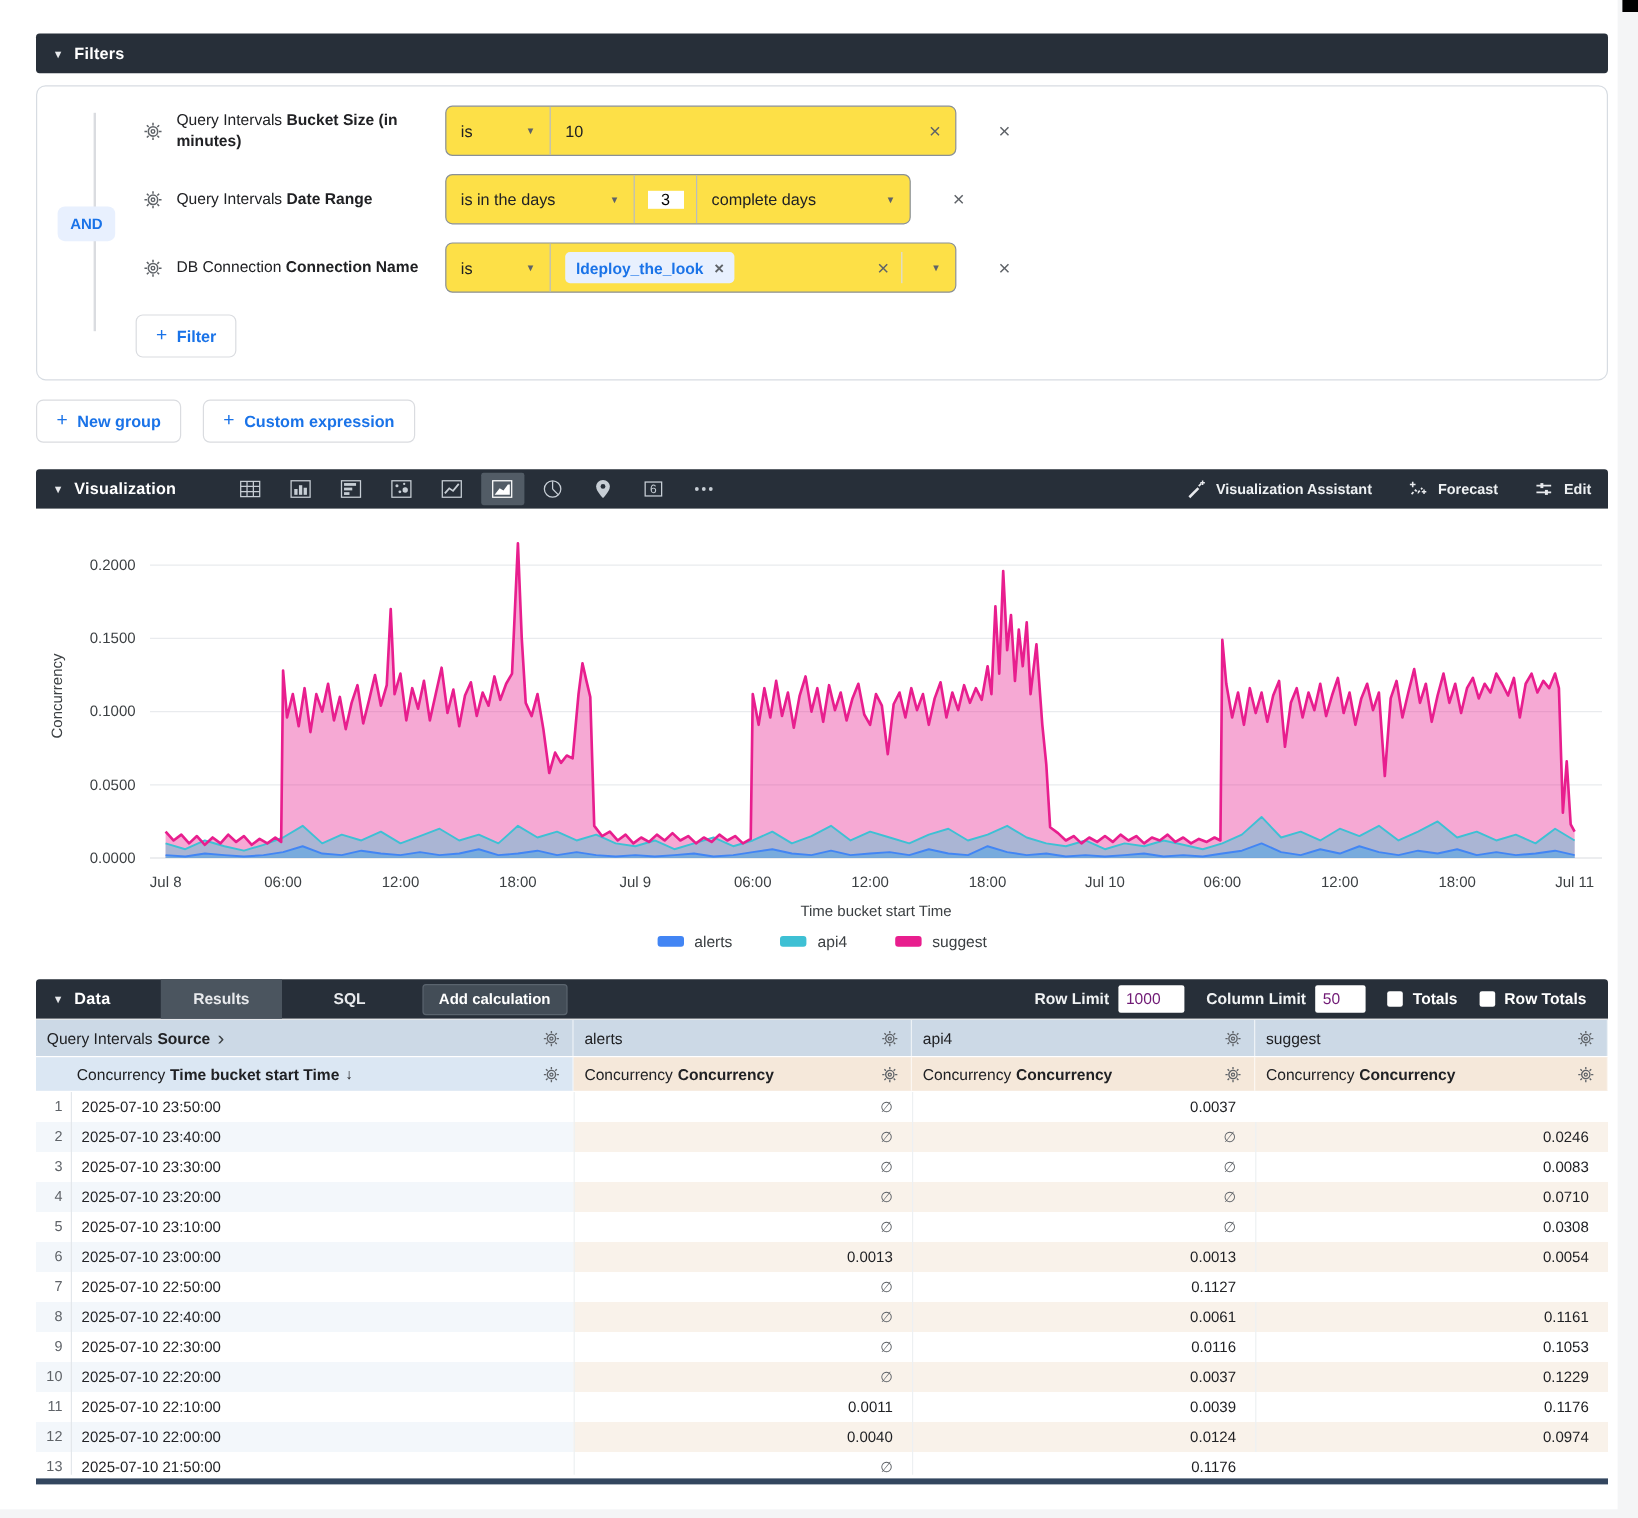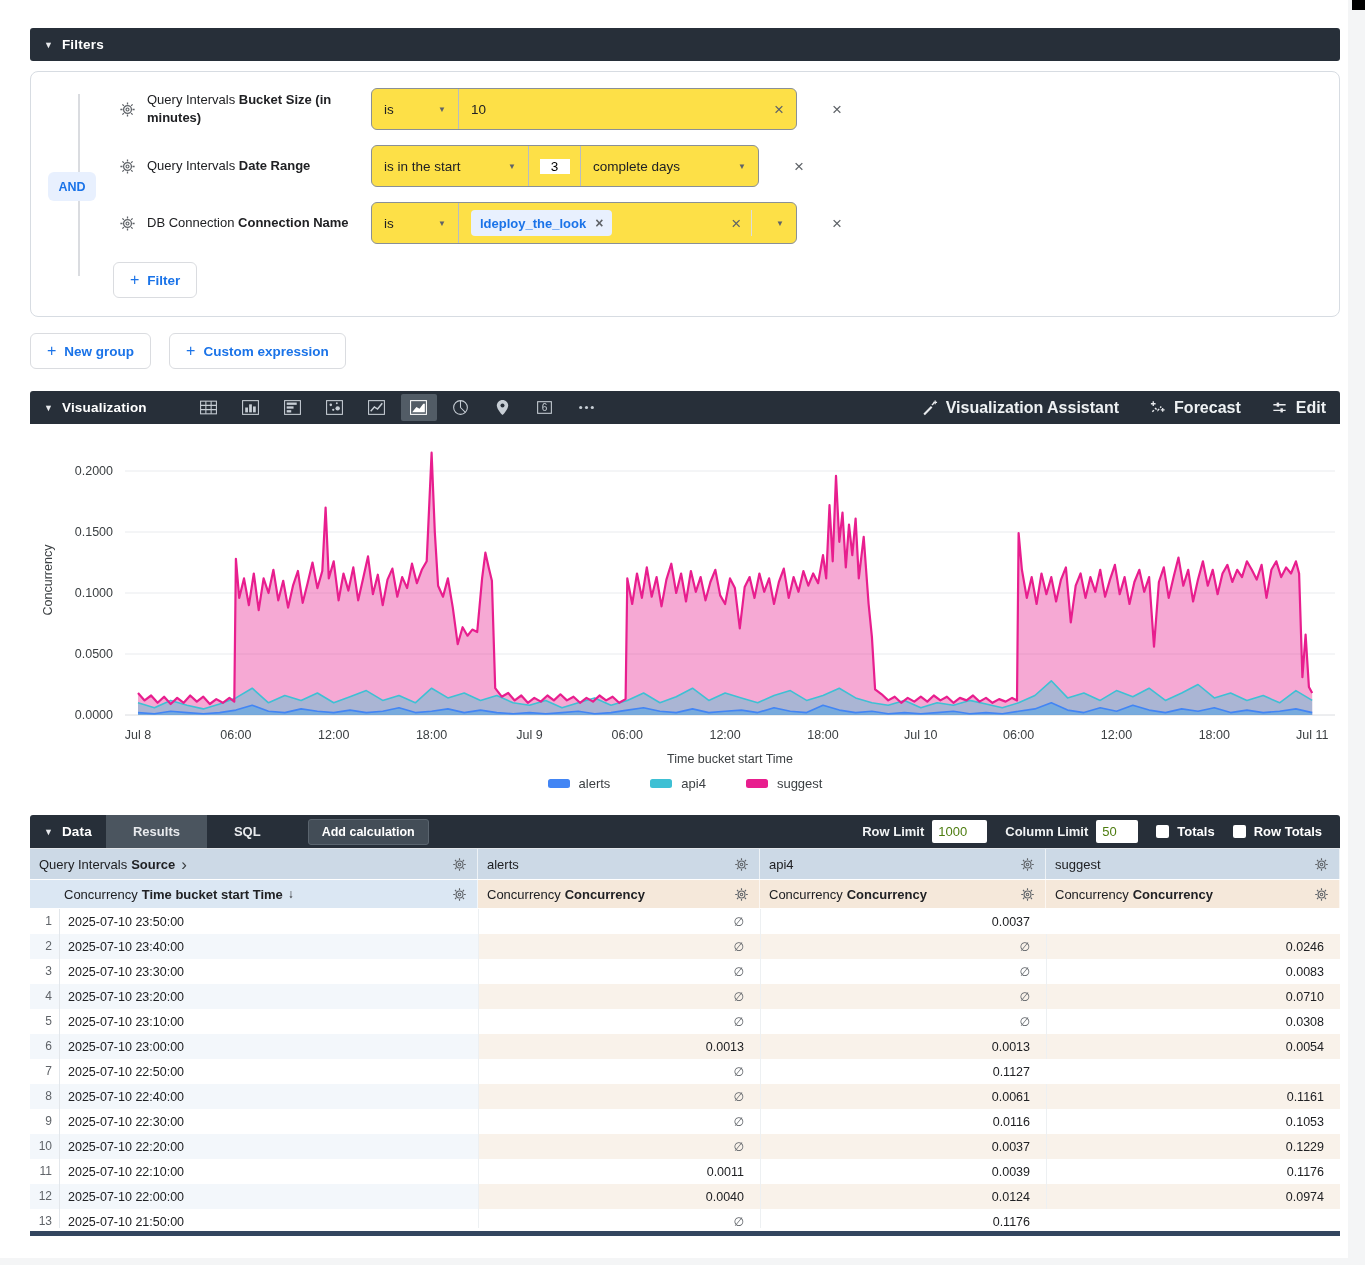--- a/index.html
+++ b/index.html
@@ -46,38 +46,38 @@
   .add-filter-wrap { margin:18px 0 0 82px; }
   .group-buttons { margin-top:16px; display:flex; gap:18px; }
 
   
   .viz-bar { margin-top:22px; border-radius:3px 3px 0 0; }
   .viz-icons { display:flex; align-items:center; margin-left:44px; gap:6px; height:100%; }
   .viz-icon { width:36px; height:27px; display:flex; align-items:center; justify-content:center; color:#c7ced5; cursor:pointer; border-radius:2px; }
   .viz-icon svg { width:19px; height:19px; }
   .viz-icon.selected { background:#525c66; color:#fff; }
   .viz-right { margin-left:auto; display:flex; align-items:center; gap:30px; }
-  .viz-action { display:flex; align-items:center; gap:8px; font-size:16px; font-weight:600; color:#eef1f3; cursor:pointer; }
+  .viz-action { display:flex; align-items:center; gap:8px; font-size:12px; font-weight:600; color:#eef1f3; cursor:pointer; }
   .viz-action svg { width:17px; height:17px; color:#e8eaed; }
 
   .chart-wrap { background:#fff; padding-top:6px; }
   .legend { display:flex; justify-content:center; align-items:center; gap:40px; margin-top:2px; padding-bottom:14px; }
   .legend-item { display:flex; align-items:center; gap:9px; font-size:13px; color:#3c4043; cursor:pointer; }
   .legend-swatch { width:22px; height:9px; border-radius:2.5px; }
 
   
   .data-bar { margin-top:10px; border-radius:3px 3px 0 0; padding-right:18px; }
-  .tabs { display:flex; height:100%; margin-left:14px; }
+  .tabs { display:flex; height:100%; margin-left:42px;gap:16px; }
   .tab { display:flex; align-items:center; padding:0 27px; font-size:13px; font-weight:600; color:#e8eaed; cursor:pointer; }
   .tab.active { background:#4b555f; }
   .add-calc { margin-left:20px; background:#434d57; border:1px solid #5a646e; color:#fff; font-size:12.5px; font-weight:600;
               border-radius:3px; padding:5px 13px; cursor:pointer; font-family:inherit; }
   .data-controls { margin-left:auto; display:flex; align-items:center; gap:18px; }
   .limit { display:flex; align-items:center; gap:8px; font-size:13px; font-weight:600; color:#f1f3f4; }
-  .limit input { height:23px; border:none; border-radius:2px; padding:0 6px; font-size:13px; font-family:inherit; color:#4d7c0f; }
+  .limit input { height:23px; border:none; border-radius:2px; padding:0 6px; font-size:13px; font-family:inherit; color:#701a75; }
   .limit input.w-row { width:55px; } .limit input.w-col { width:42px; }
   .chk { display:flex; align-items:center; gap:8px; font-size:13px; font-weight:700; color:#fff; cursor:pointer; }
   .chk .box { width:13px; height:13px; background:#fff; border-radius:2px; }
 
   
   .table-wrap { height:380px; overflow:hidden; border-top:1px solid #e3e6ea; }
   .trow { display:grid; grid-template-columns:448px 282px 286px 294px; }
   .hcell { display:flex; align-items:center; font-size:13px; color:#202124; padding:0 10px 0 9px; border-right:1px solid rgba(255,255,255,.65); }
   .hrow1 .hcell { height:30px; background:#ccd9e6; }
   .hrow2 .hcell { height:28px; }
@@ -146,21 +146,21 @@
               <circle cx="8" cy="8" r="3.7" stroke="currentColor" stroke-width="1.2"></circle>
               <circle cx="8" cy="8" r="1.4" stroke="currentColor" stroke-width="1.1"></circle>
             </svg>
           </span>
         <div class="filter-label">
           <span>Query Intervals</span>
           <b>Date Range</b>
         </div>
         <div class="ctl-group">
           <div class="ctl op" style="width:156px;">
-            <span>is in the start</span>
+            <span>is in the days</span>
             <span class="dd">▼</span>
           </div>
           <div class="ctl num">
             <input value="3" style="">
           </div>
           <div class="ctl unit">
             <span>complete days</span>
             <span class="dd">▼</span>
           </div>
         </div>

